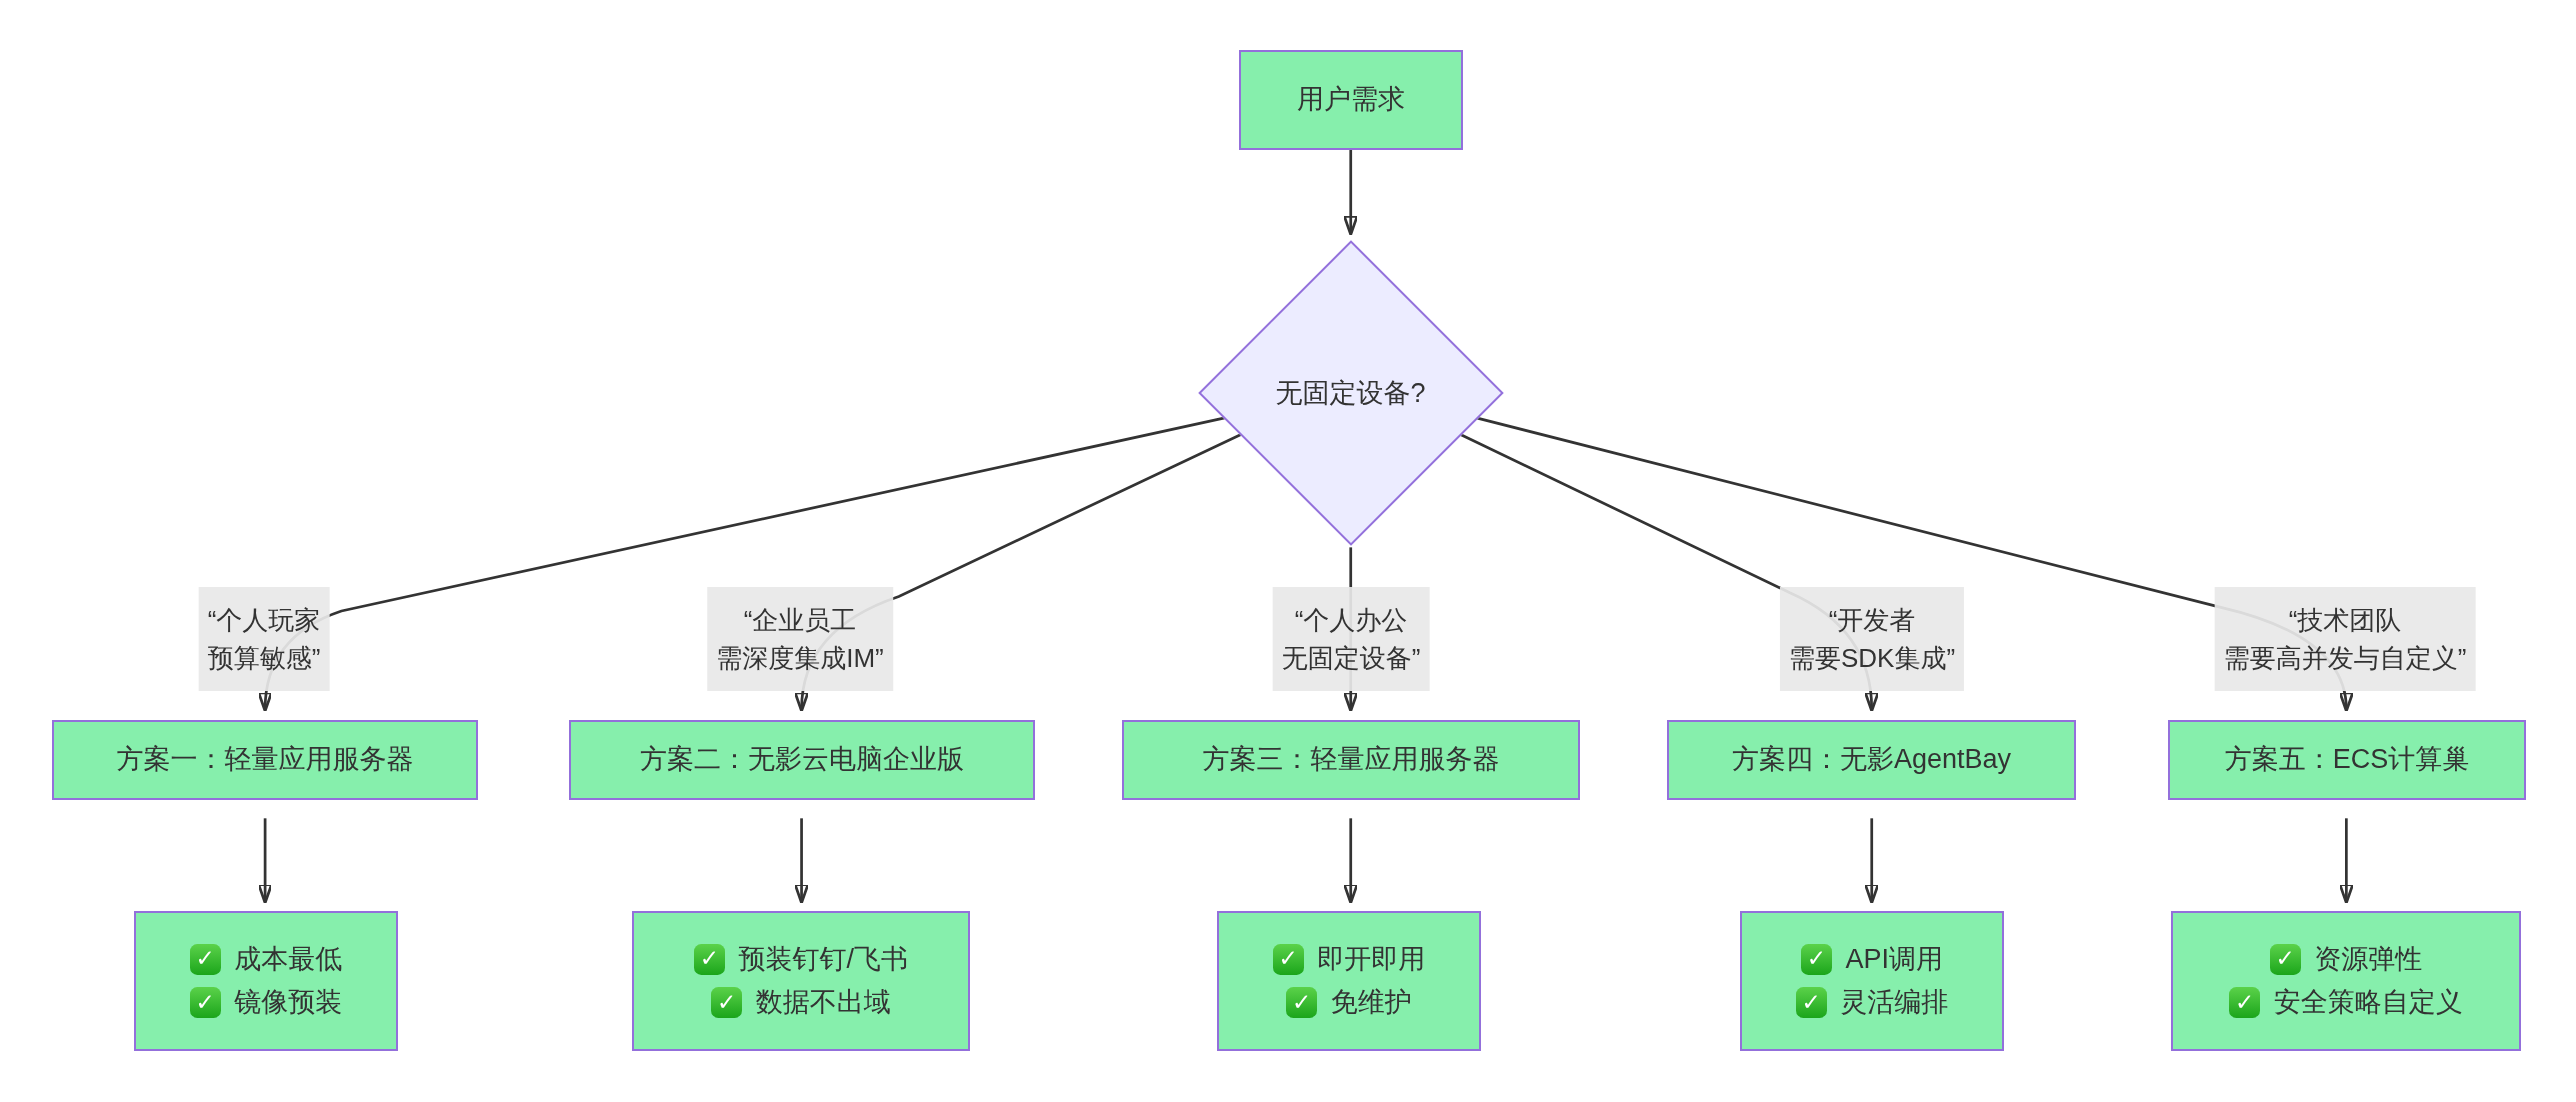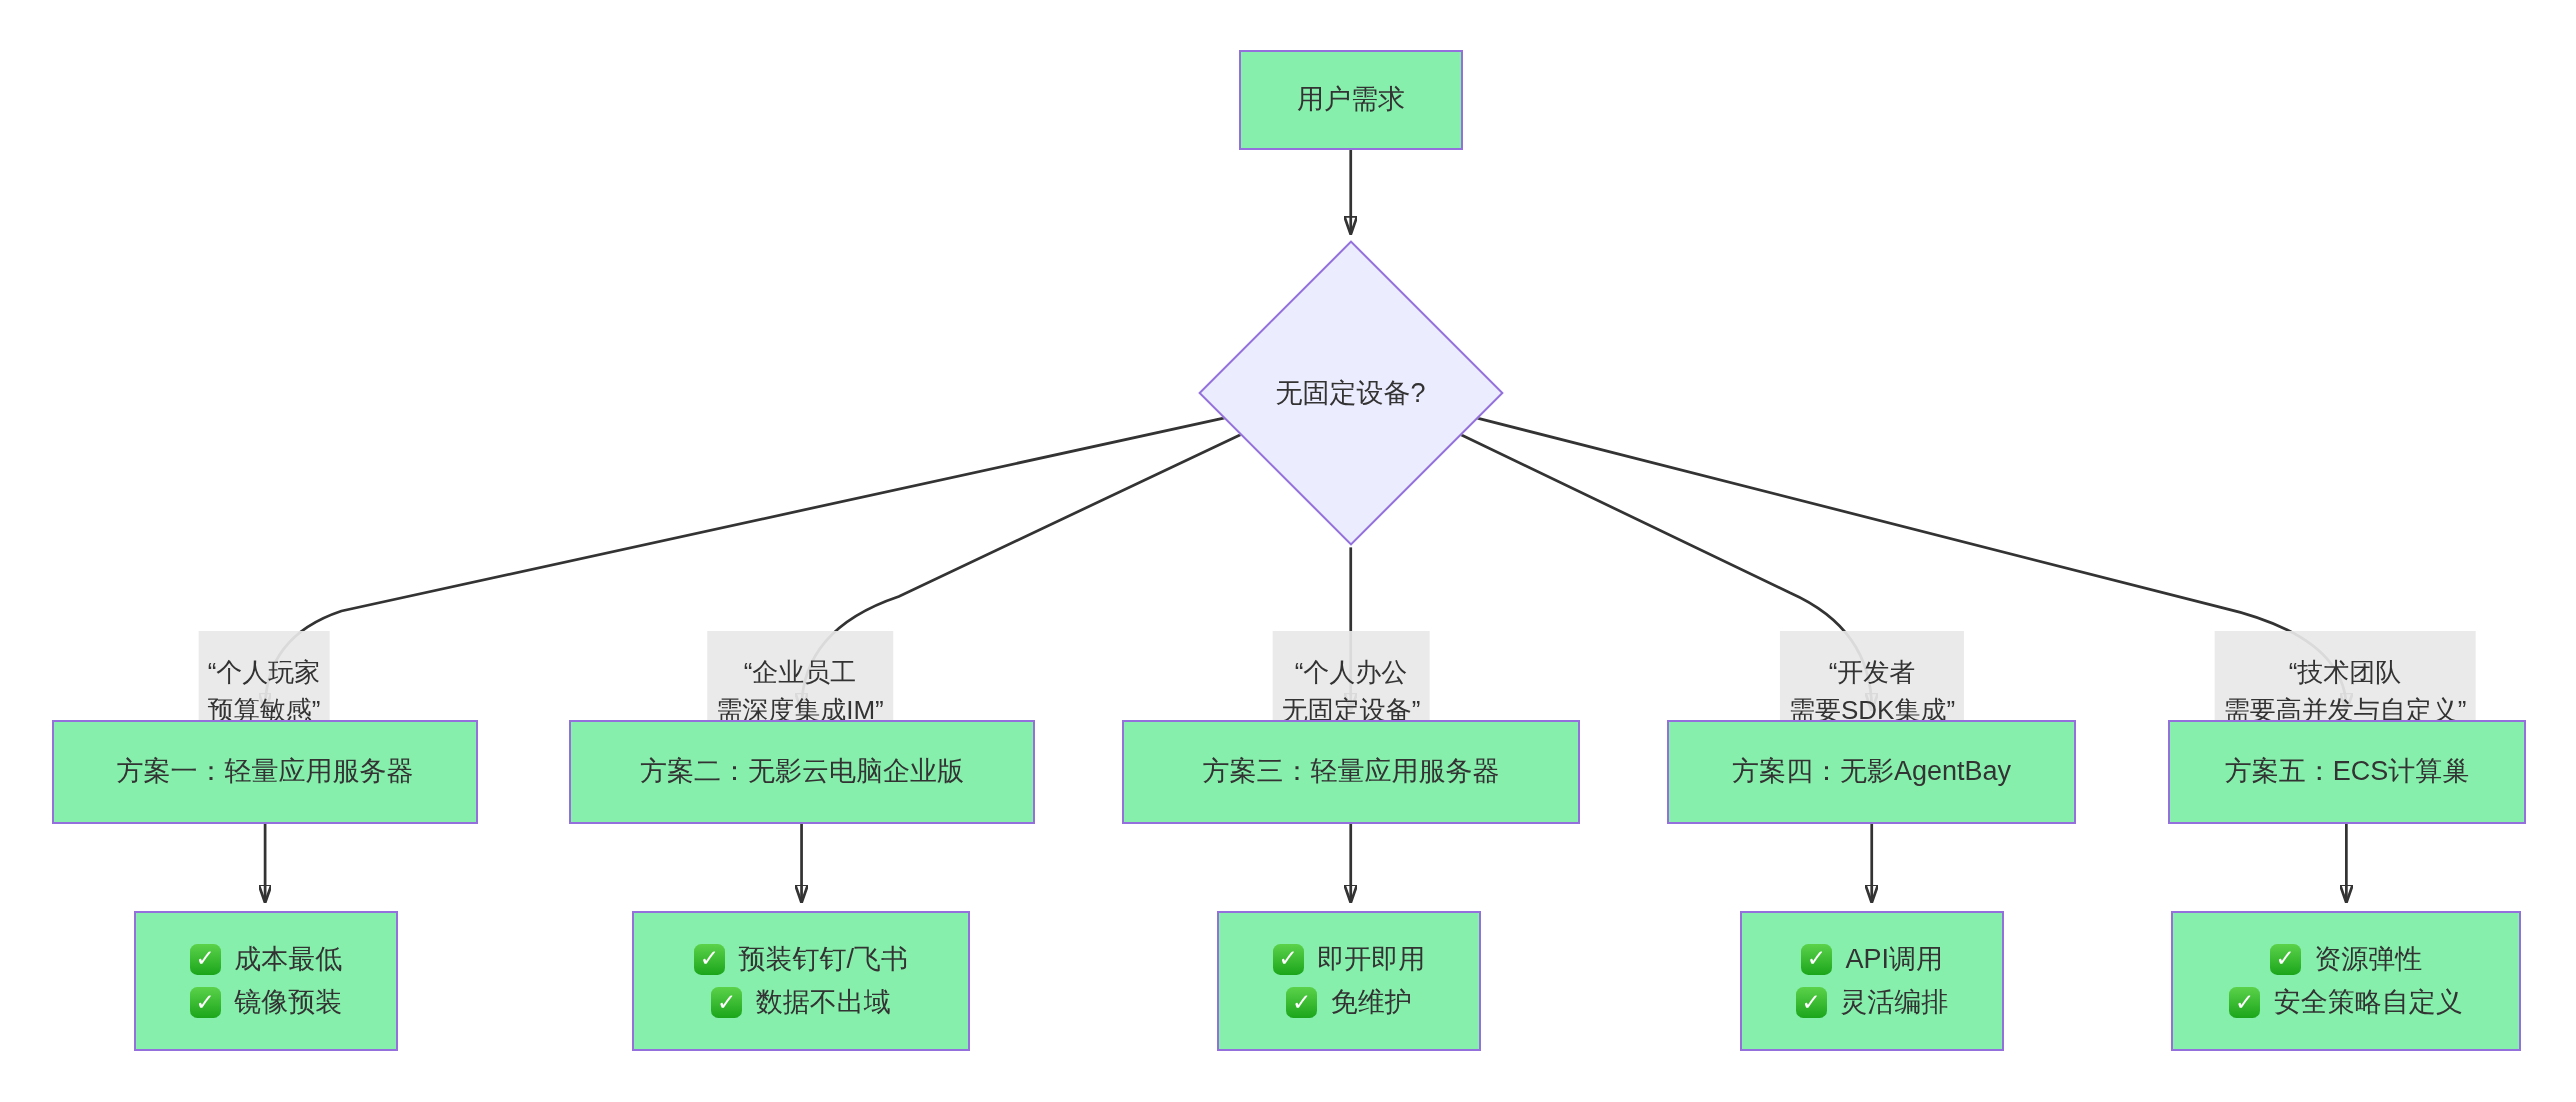--- a/index.html
+++ b/index.html
@@ -32,25 +32,25 @@
   }
   .diamond-label{
     position:absolute;z-index:3;
     left:1214px;top:375px;width:273px;
     text-align:center;font-size:27px;
   }
   .edge-label{
     position:absolute;z-index:2;top:587px;
     transform:translateX(-50%);
     background:rgba(232,232,232,0.92);
-    padding:22px 9px;
+    padding:14px 9px;
     font-size:26px;line-height:38px;
-    text-align:center;white-space:nowrap;margin-top:44px;
+    text-align:center;white-space:nowrap;
   }
-  .solution-node{top:720px;height:104px;}
+  .solution-node{top:720px;height:80px;}
   .leaf-node{top:911px;height:140px;flex-direction:column;gap:1.8px;padding:17px 0;}
   .benefit-row{
     display:flex;align-items:center;justify-content:center;
     gap:13.6px;height:42px;font-size:27px;white-space:nowrap;
   }
   .check{
     width:31px;height:31px;flex:0 0 31px;
     border-radius:7.3px;
     background:linear-gradient(180deg,#5bd24a 0%,#1ba51b 100%);
     display:flex;align-items:center;justify-content:center;

